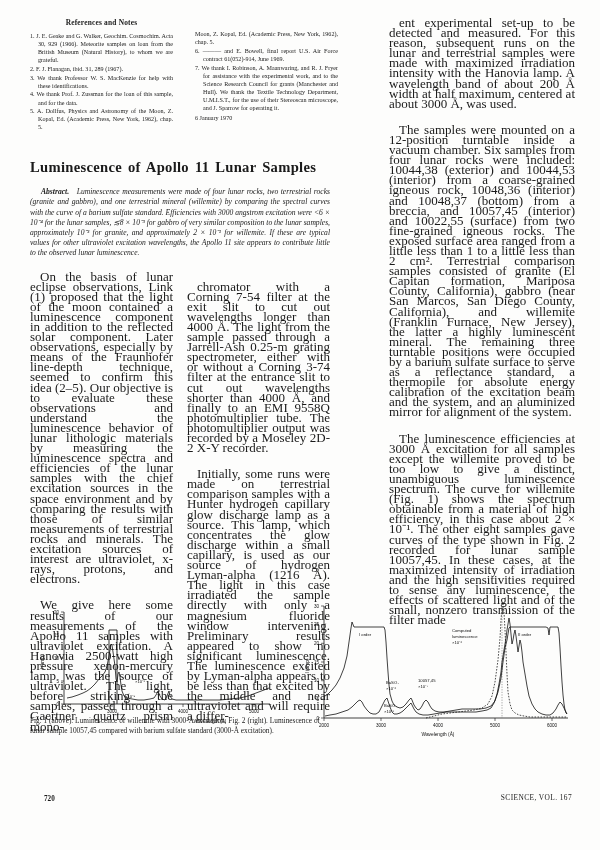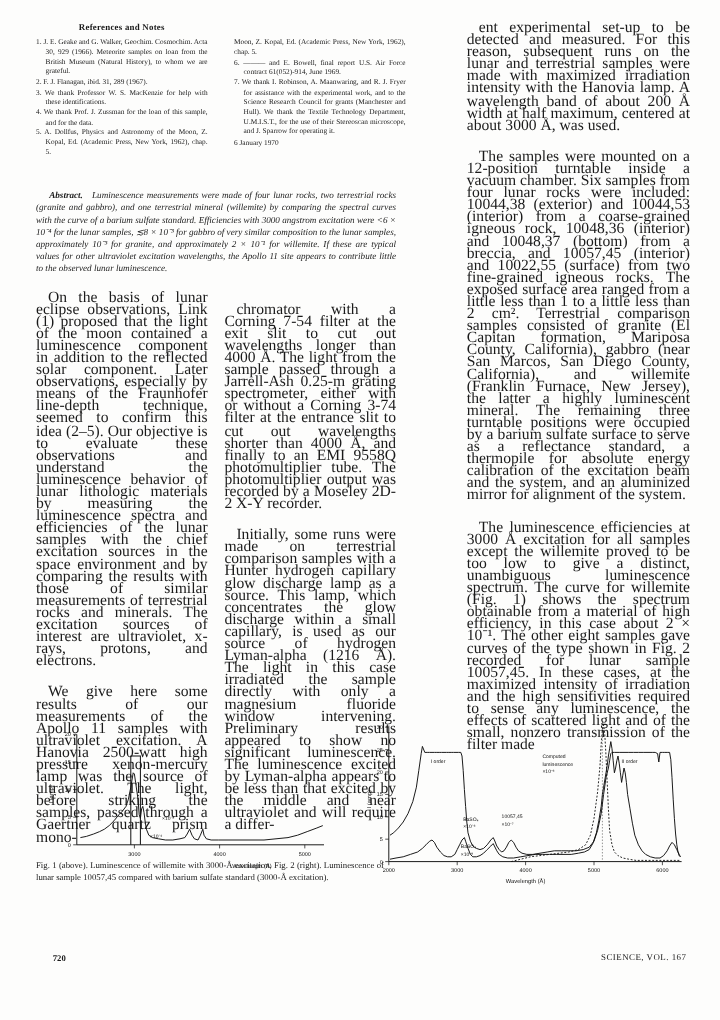--- a/index.html
+++ b/index.html
@@ -14,21 +14,21 @@
   .page{
     position:absolute;
     left:0;top:0;
     width:600px;height:850px;
     background:#fdfdfc;
     box-sizing:border-box;
     padding:18px 26px 10px 30px;
   }
 
   
-  .cols{display:flex;gap:22px;align-items:center;}
+  .cols{display:flex;gap:22px;align-items:flex-start;}
   .col{flex:0 0 auto;}
   .col-a{width:143px;}
   .col-b{width:143px;}
 
   
   .refs-head{
     text-align:center;
     font-weight:bold;
     font-size:7.4px;
     letter-spacing:.2px;
@@ -150,20 +150,21 @@
     <div class="col col-b">
       <div style="height:12px"></div>
       <p class="ref" style="text-indent:0;padding-left:0;">Moon, Z. Kopal, Ed. (Academic Press, New York, 1962), chap. 5.</p>
       <p class="ref">6. ——— and E. Bowell, final report U.S. Air Force contract 61(052)-914, June 1969.</p>
       <p class="ref">7. We thank I. Robinson, A. Maanwaring, and R. J. Fryer for assistance with the experimental work, and to the Science Research Council for grants (Manchester and Hull). We thank the Textile Technology Department, U.M.I.S.T., for the use of their Stereoscan microscope, and J. Sparrow for operating it.</p>
       <p class="ref-date">6 January 1970</p>
     </div>
   </div>
 
   <div class="title-wrap" style="width:300px;">
+    <h1 class="art-title">Luminescence of Apollo 11 Lunar Samples</h1>
     <p class="abstract"><span class="lead">Abstract.</span>&nbsp;&nbsp;&nbsp;<span>Luminescence measurements were made of four lunar rocks, two terrestrial rocks (granite and gabbro), and one terrestrial mineral (willemite) by comparing the spectral curves with the curve of a barium sulfate standard. Efficiencies with 3000 angstrom excitation were &lt;6 × 10⁻⁴ for the lunar samples, ≲8 × 10⁻³ for gabbro of very similar composition to the lunar samples, approximately 10⁻³ for granite, and approximately 2 × 10⁻¹ for willemite. If these are typical values for other ultraviolet excitation wavelengths, the Apollo 11 site appears to contribute little to the observed lunar luminescence.</span></p>
   </div>
 
   <div class="body-cols">
     <div class="col col-a">
       <p class="bd">On the basis of lunar eclipse observations, Link (1) proposed that the light of the moon contained a luminescence component in addition to the reflected solar component. Later observations, especially by means of the Fraunhofer line-depth technique, seemed to confirm this idea (2–5). Our objective is to evaluate these observations and understand the luminescence behavior of lunar lithologic materials by measuring the luminescence spectra and efficiencies of the lunar samples with the chief excitation sources in the space environment and by comparing the results with those of similar measurements of terrestrial rocks and minerals. The excitation sources of interest are ultraviolet, x-rays, protons, and electrons.</p>
       <p class="bd">We give here some results of our measurements of the Apollo 11 samples with ultraviolet excitation. A Hanovia 2500-watt high pressure xenon-mercury lamp was the source of ultraviolet. The light, before striking the samples, passed through a Gaertner quartz prism mono-</p>
     </div>
     <div class="col col-b">
       <p class="bd">chromator with a Corning 7-54 filter at the exit slit to cut out wavelengths longer than 4000 Å. The light from the sample passed through a Jarrell-Ash 0.25-m grating spectrometer, either with or without a Corning 3-74 filter at the entrance slit to cut out wavelengths shorter than 4000 Å, and finally to an EMI 9558Q photomultiplier tube. The photomultiplier output was recorded by a Moseley 2D-2 X-Y recorder.</p>

